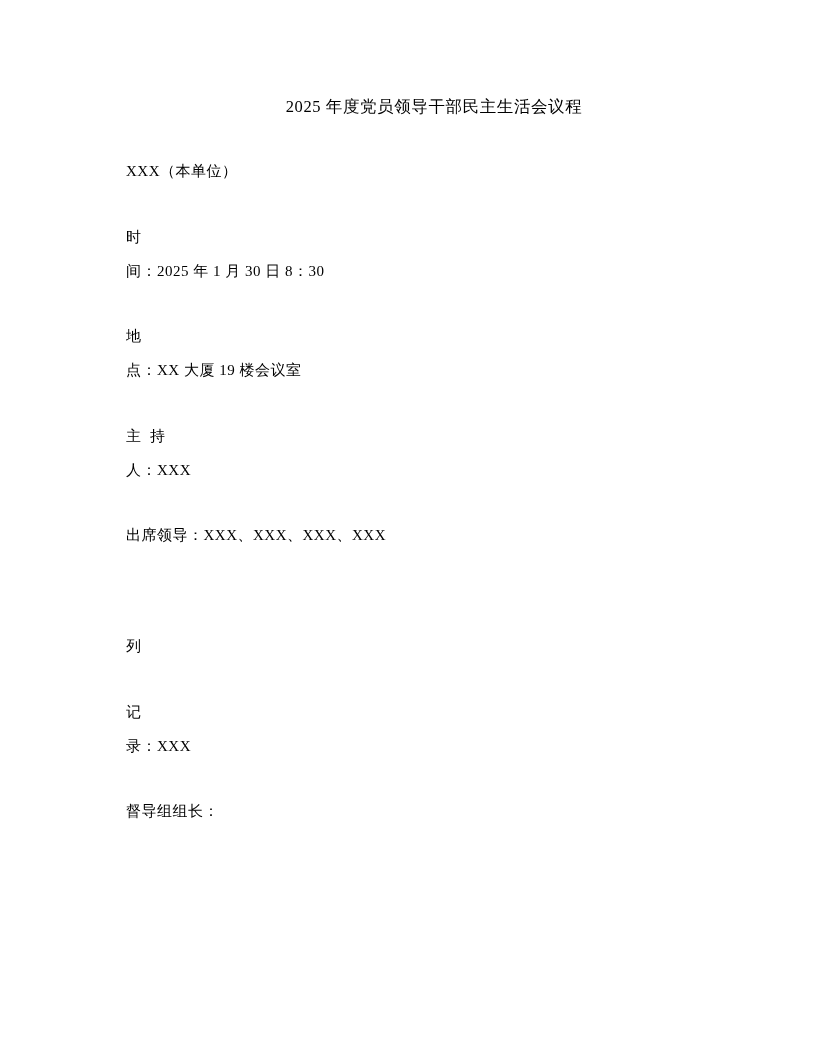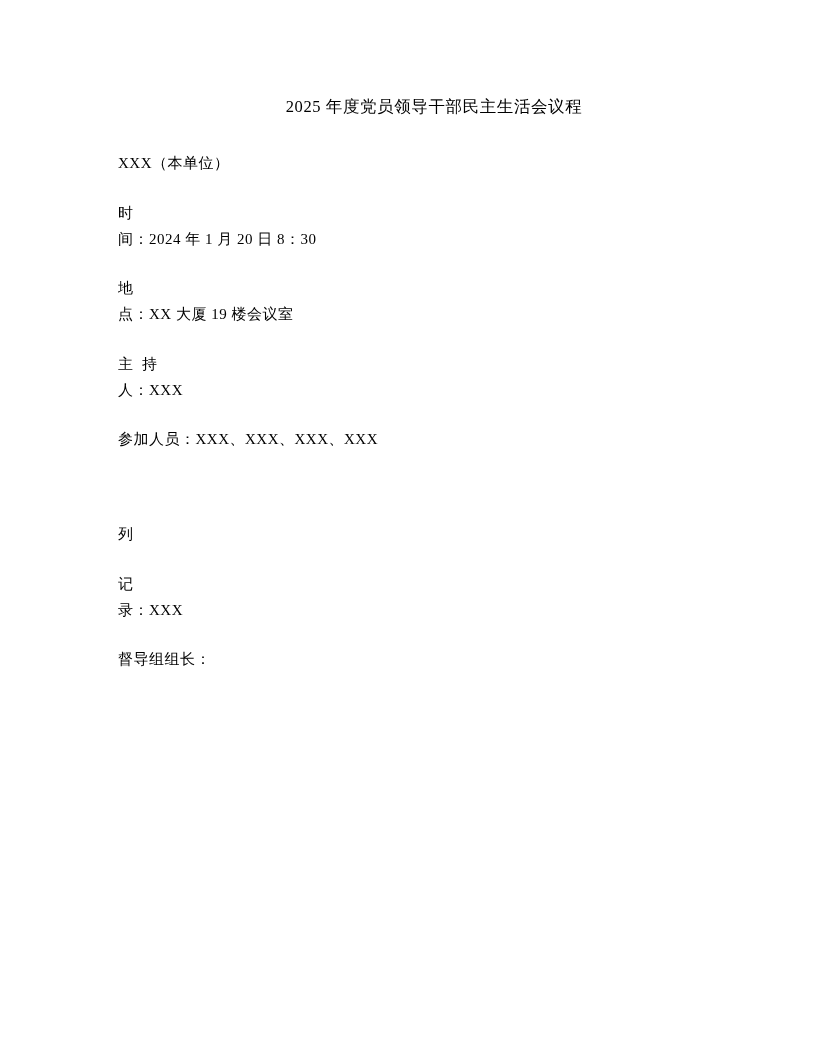--- a/index.html
+++ b/index.html
@@ -29,56 +29,56 @@
     letter-spacing: 0.6px;
     margin: 22px 0 0 0;
     padding-left: 6px;
     line-height: 1.6;
     white-space: nowrap;
   }
   .para {
     font-size: 15px;
     line-height: 1.75;
     letter-spacing: 0.5px;
-    margin: 0;
+    margin: 8px;
     white-space: pre-wrap;
   }
   
   .gap-lg { height: 30px; }
   .gap-md { height: 23px; }
 </style>
 </head>
 <body>
 
 <div class="page">
 
   <div class="doc-title">2025 年度党员领导干部民主生活会议程</div>
 
   <div class="gap-lg"></div>
 
   <p class="para">XXX（本单位）</p>
 
   <div class="gap-md"></div>
 
   <p class="para">时</p>
-  <p class="para">间：2024 年 1 月 20 日 8：30</p>
+  <p class="para">间：2025 年 1 月 30 日 8：30</p>
 
   <div class="gap-md"></div>
 
   <p class="para">地</p>
   <p class="para">点：XX 大厦 19 楼会议室</p>
 
   <div class="gap-md"></div>
 
   <p class="para">主  持</p>
   <p class="para">人：XXX</p>
 
   <div class="gap-md"></div>
 
-  <p class="para">参加人员：XXX、XXX、XXX、XXX</p>
+  <p class="para">出席领导：XXX、XXX、XXX、XXX</p>
 
   <div class="gap-md"></div>
 
 
   <div class="gap-md"></div>
 
 
   <div class="gap-md"></div>
 
   <p class="para">列</p>

